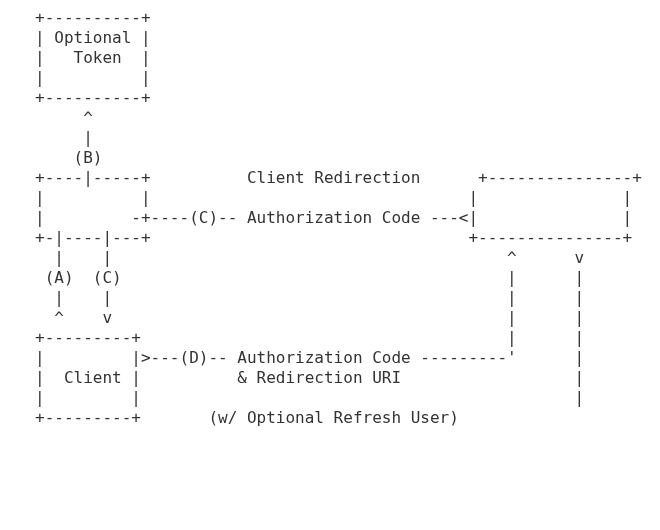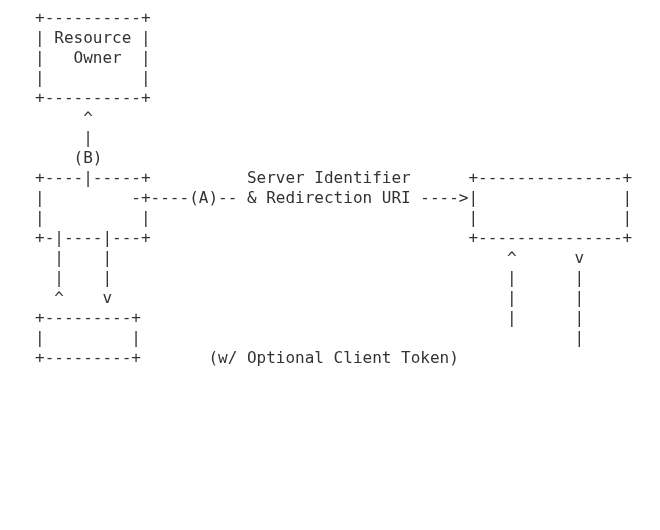--- a/index.html
+++ b/index.html
@@ -25,30 +25,33 @@
   .ascii-line {
     white-space: pre;
     height: 20px;
   }
 </style>
 </head>
 <body>
 
 <div class="ascii-diagram">
   <div class="ascii-line">+----------+</div>
-  <div class="ascii-line">| Resource |</div>
-  <div class="ascii-line">|   Owner  |</div>
+  <div class="ascii-line">| Optional |</div>
+  <div class="ascii-line">|   Token  |</div>
   <div class="ascii-line">|          |</div>
   <div class="ascii-line">+----------+</div>
   <div class="ascii-line">     ^</div>
   <div class="ascii-line">     |</div>
   <div class="ascii-line">    (B)</div>
-  <div class="ascii-line">+----|-----+          Server Identifier      +---------------+</div>
-  <div class="ascii-line">|         -+----(A)-- &amp; Redirection URI ----&gt;|               |</div>
+  <div class="ascii-line">+----|-----+          Client Redirection      +---------------+</div>
   <div class="ascii-line">|          |                                 |               |</div>
+  <div class="ascii-line">|         -+----(C)-- Authorization Code ---&lt;|               |</div>
   <div class="ascii-line">+-|----|---+                                 +---------------+</div>
   <div class="ascii-line">  |    |                                         ^      v</div>
+  <div class="ascii-line"> (A)  (C)                                        |      |</div>
   <div class="ascii-line">  |    |                                         |      |</div>
   <div class="ascii-line">  ^    v                                         |      |</div>
   <div class="ascii-line">+---------+                                      |      |</div>
+  <div class="ascii-line">|         |&gt;---(D)-- Authorization Code ---------'      |</div>
+  <div class="ascii-line">|  Client |          &amp; Redirection URI                  |</div>
   <div class="ascii-line">|         |                                             |</div>
-  <div class="ascii-line">+---------+       (w/ Optional Client Token)</div>
+  <div class="ascii-line">+---------+       (w/ Optional Refresh User)</div>
 </div>
 
 </body></html>

